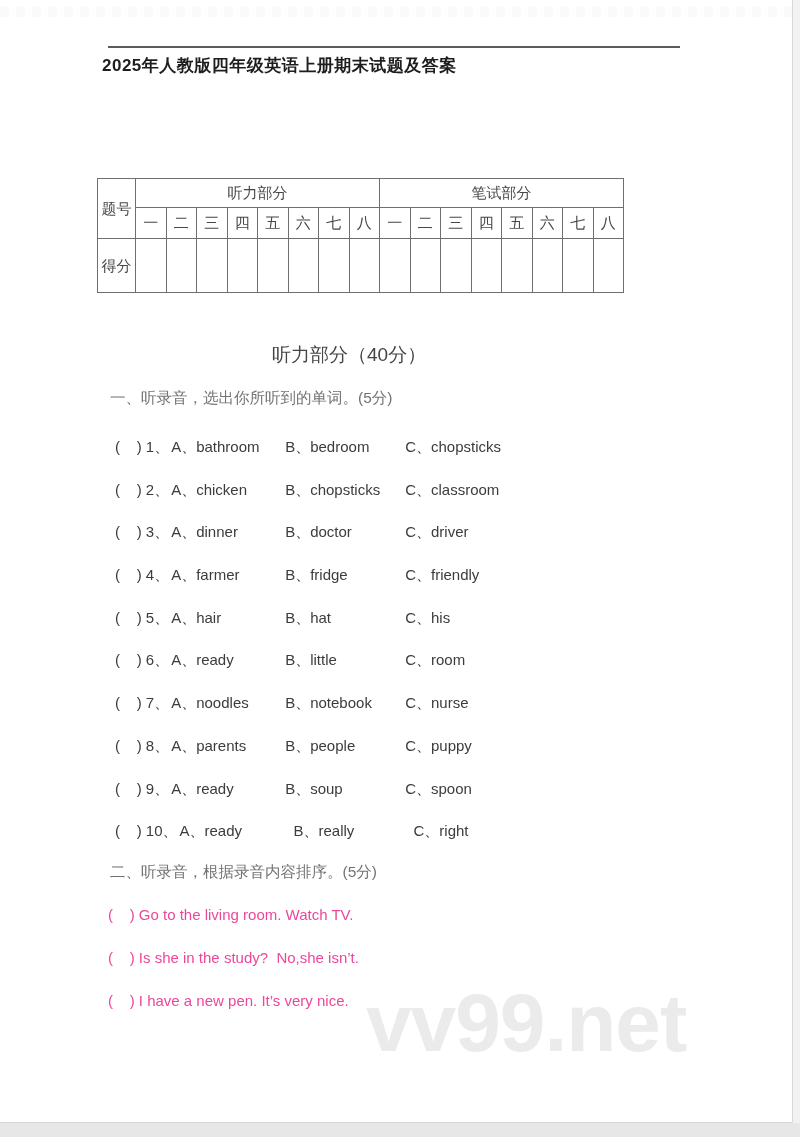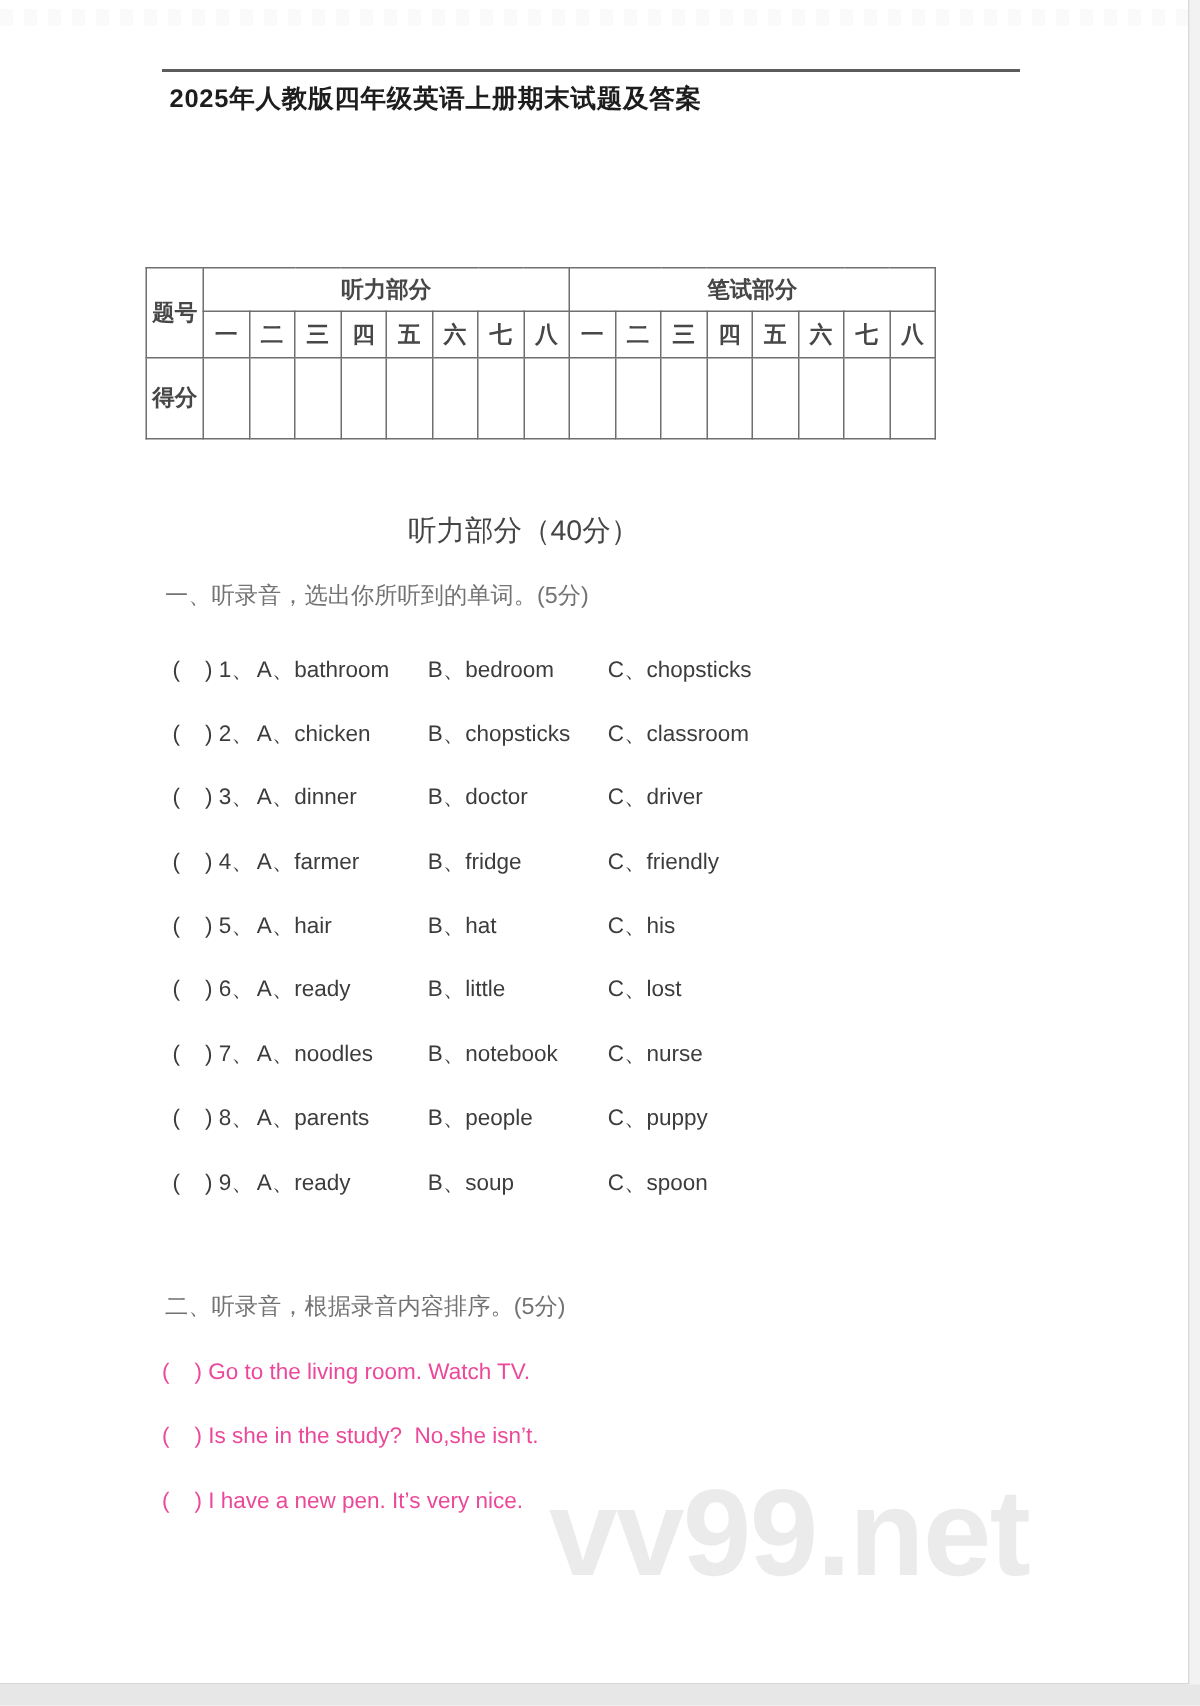--- a/index.html
+++ b/index.html
@@ -26,35 +26,35 @@
     position: absolute; left: 0; top: 6px;
     width: 100%; height: 11px;
     background: repeating-linear-gradient(90deg, rgba(0,0,0,0.018) 0 9px, transparent 9px 16px);
   }
   .top-rule {
     position: absolute; left: 108px; top: 46px;
     width: 572px; height: 2px;
     background: #5c5c5c;
   }
   .doc-title {
-    position: absolute; left: 113px; top: 54px;
+    position: absolute; left: 102px; top: 54px;
     font-size: 17px; font-weight: bold; color: #1d1d1d;
     line-height: 24px; letter-spacing: 0.5px;
     white-space: nowrap;
   }
   table.score-table {
     position: absolute; left: 97px; top: 178px;
     width: 527px;
     border-collapse: collapse; table-layout: fixed;
     color: #474747;
   }
   table.score-table th, table.score-table td {
     border: 1px solid #6f6f6f;
     text-align: center; vertical-align: middle;
-    padding: 0; font-weight: bold; font-size: 15px;
+    padding: 0; font-weight: normal; font-size: 15px;
   }
   .row-parts  { height: 29px; }
   .row-cols   { height: 31px; }
   .row-score  { height: 54px; }
   .corner-cell {
     word-break: break-all; padding: 0 8px;
     line-height: 28px; font-size: 15px;
   }
   .score-label-cell {
     word-break: break-all; padding: 0 8px;
@@ -214,39 +214,45 @@
       <div class="q-line">
           <span class="q-prefix">(    ) 5、</span>
           <span class="q-opt q-opt-a">A、hair</span>
           <span class="q-opt q-opt-b">B、hat</span>
           <span class="q-opt q-opt-c">C、his</span>
         </div>
       <div class="q-line">
           <span class="q-prefix">(    ) 6、</span>
           <span class="q-opt q-opt-a">A、ready</span>
           <span class="q-opt q-opt-b">B、little</span>
-          <span class="q-opt q-opt-c">C、lost</span>
+          <span class="q-opt q-opt-c">C、room</span>
         </div>
       <div class="q-line">
           <span class="q-prefix">(    ) 7、</span>
           <span class="q-opt q-opt-a">A、noodles</span>
           <span class="q-opt q-opt-b">B、notebook</span>
           <span class="q-opt q-opt-c">C、nurse</span>
         </div>
       <div class="q-line">
           <span class="q-prefix">(    ) 8、</span>
           <span class="q-opt q-opt-a">A、parents</span>
           <span class="q-opt q-opt-b">B、people</span>
           <span class="q-opt q-opt-c">C、puppy</span>
         </div>
       <div class="q-line">
           <span class="q-prefix">(    ) 9、</span>
           <span class="q-opt q-opt-a">A、ready</span>
           <span class="q-opt q-opt-b">B、soup</span>
           <span class="q-opt q-opt-c">C、spoon</span>
+        </div>
+      <div class="q-line">
+          <span class="q-prefix">(    ) 10、</span>
+          <span class="q-opt q-opt-a">A、ready</span>
+          <span class="q-opt q-opt-b">B、really</span>
+          <span class="q-opt q-opt-c">C、right</span>
         </div>
     </div>
 
     <div class="section-title section-two-title">二、听录音，根据录音内容排序。(5分)</div>
 
     <div class="ordering">
       <div class="order-item">(    ) Go to the living room. Watch TV.</div>
       <div class="order-item">(    ) Is she in the study?  No,she isn’t.</div>
       <div class="order-item">(    ) I have a new pen. It’s very nice.</div>
     </div>

